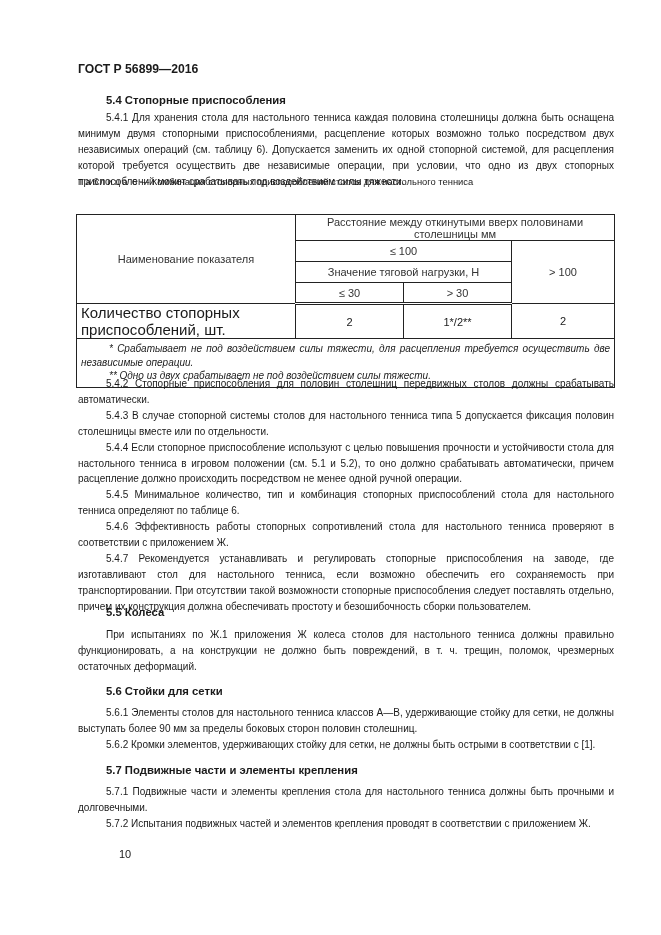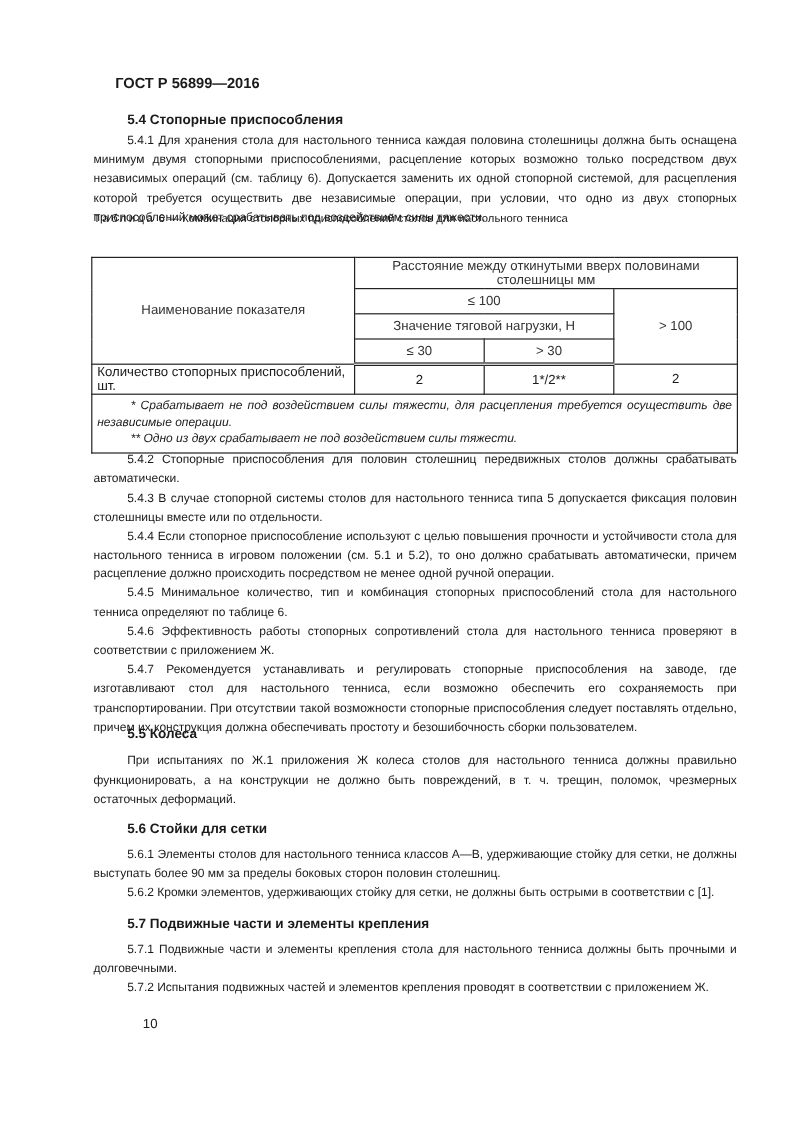--- a/index.html
+++ b/index.html
@@ -1,34 +1,34 @@
 <!DOCTYPE html>
 <html><head>
 <meta charset="utf-8">
 <style>
   html, body { margin: 0; padding: 0; background: #ffffff; }
   body { width: 661px; height: 935px; position: relative; overflow: hidden;
          font-family: "Liberation Sans", sans-serif; color: #1a1a1a; }
   .abs { position: absolute; }
-  .doc-code { left: 96px; top: 62px; font-size: 12.2px; font-weight: bold; }
+  .doc-code { left: 78px; top: 62px; font-size: 12.2px; font-weight: bold; }
   .h { left: 106px; font-size: 11.3px; font-weight: bold; white-space: nowrap; }
   .para { left: 78px; width: 536px; font-size: 10px; line-height: 15.9px; text-align: justify; }
   .para p { margin: 0; text-indent: 28px; text-align: justify; text-align-last: left; }
   .caption { left: 78px; top: 176px; font-size: 9.4px; white-space: nowrap; }
   .caption .sp { letter-spacing: 2.1px; }
   table.t6 { position: absolute; left: 76px; top: 214px; width: 538px;
              border-collapse: collapse; table-layout: fixed; }
   table.t6 td { border: 1px solid #222; padding: 0; text-align: center;
                 vertical-align: middle; font-size: 11px; color: #333; }
   table.t6 tr.r1 td { height: 25px; }
   table.t6 tr.r2 td, table.t6 tr.r3 td { height: 20px; }
   table.t6 tr.r4 td { height: 19px; }
   table.t6 tr.r4 td { border-bottom: 3px double #222; }
   table.t6 tr.dr td { height: 20px; font-size: 11px; color: #1a1a1a; }
-  table.t6 tr.dr td.lbl { text-align: left; padding-left: 4px; font-size: 11px; }
+  table.t6 tr.dr td.lbl { text-align: left; padding-left: 4px; font-size: 15px; }
   table.t6 tr.fn td { text-align: left; font-size: 10px; color: #1a1a1a; padding: 3px 4px 4px 4px; line-height: 13.5px; font-style: italic; }
   .fn p { margin: 0; text-indent: 28px; text-align: justify; text-align-last: left; }
   .page-num { left: 78px; top: 848px; font-size: 11px; margin-left: 41px; }
 </style>
 </head>
 <body>
 
 <div class="abs doc-code">ГОСТ Р 56899—2016</div>
 
 <div class="abs h" style="top:94px">5.4  Стопорные приспособления</div>

